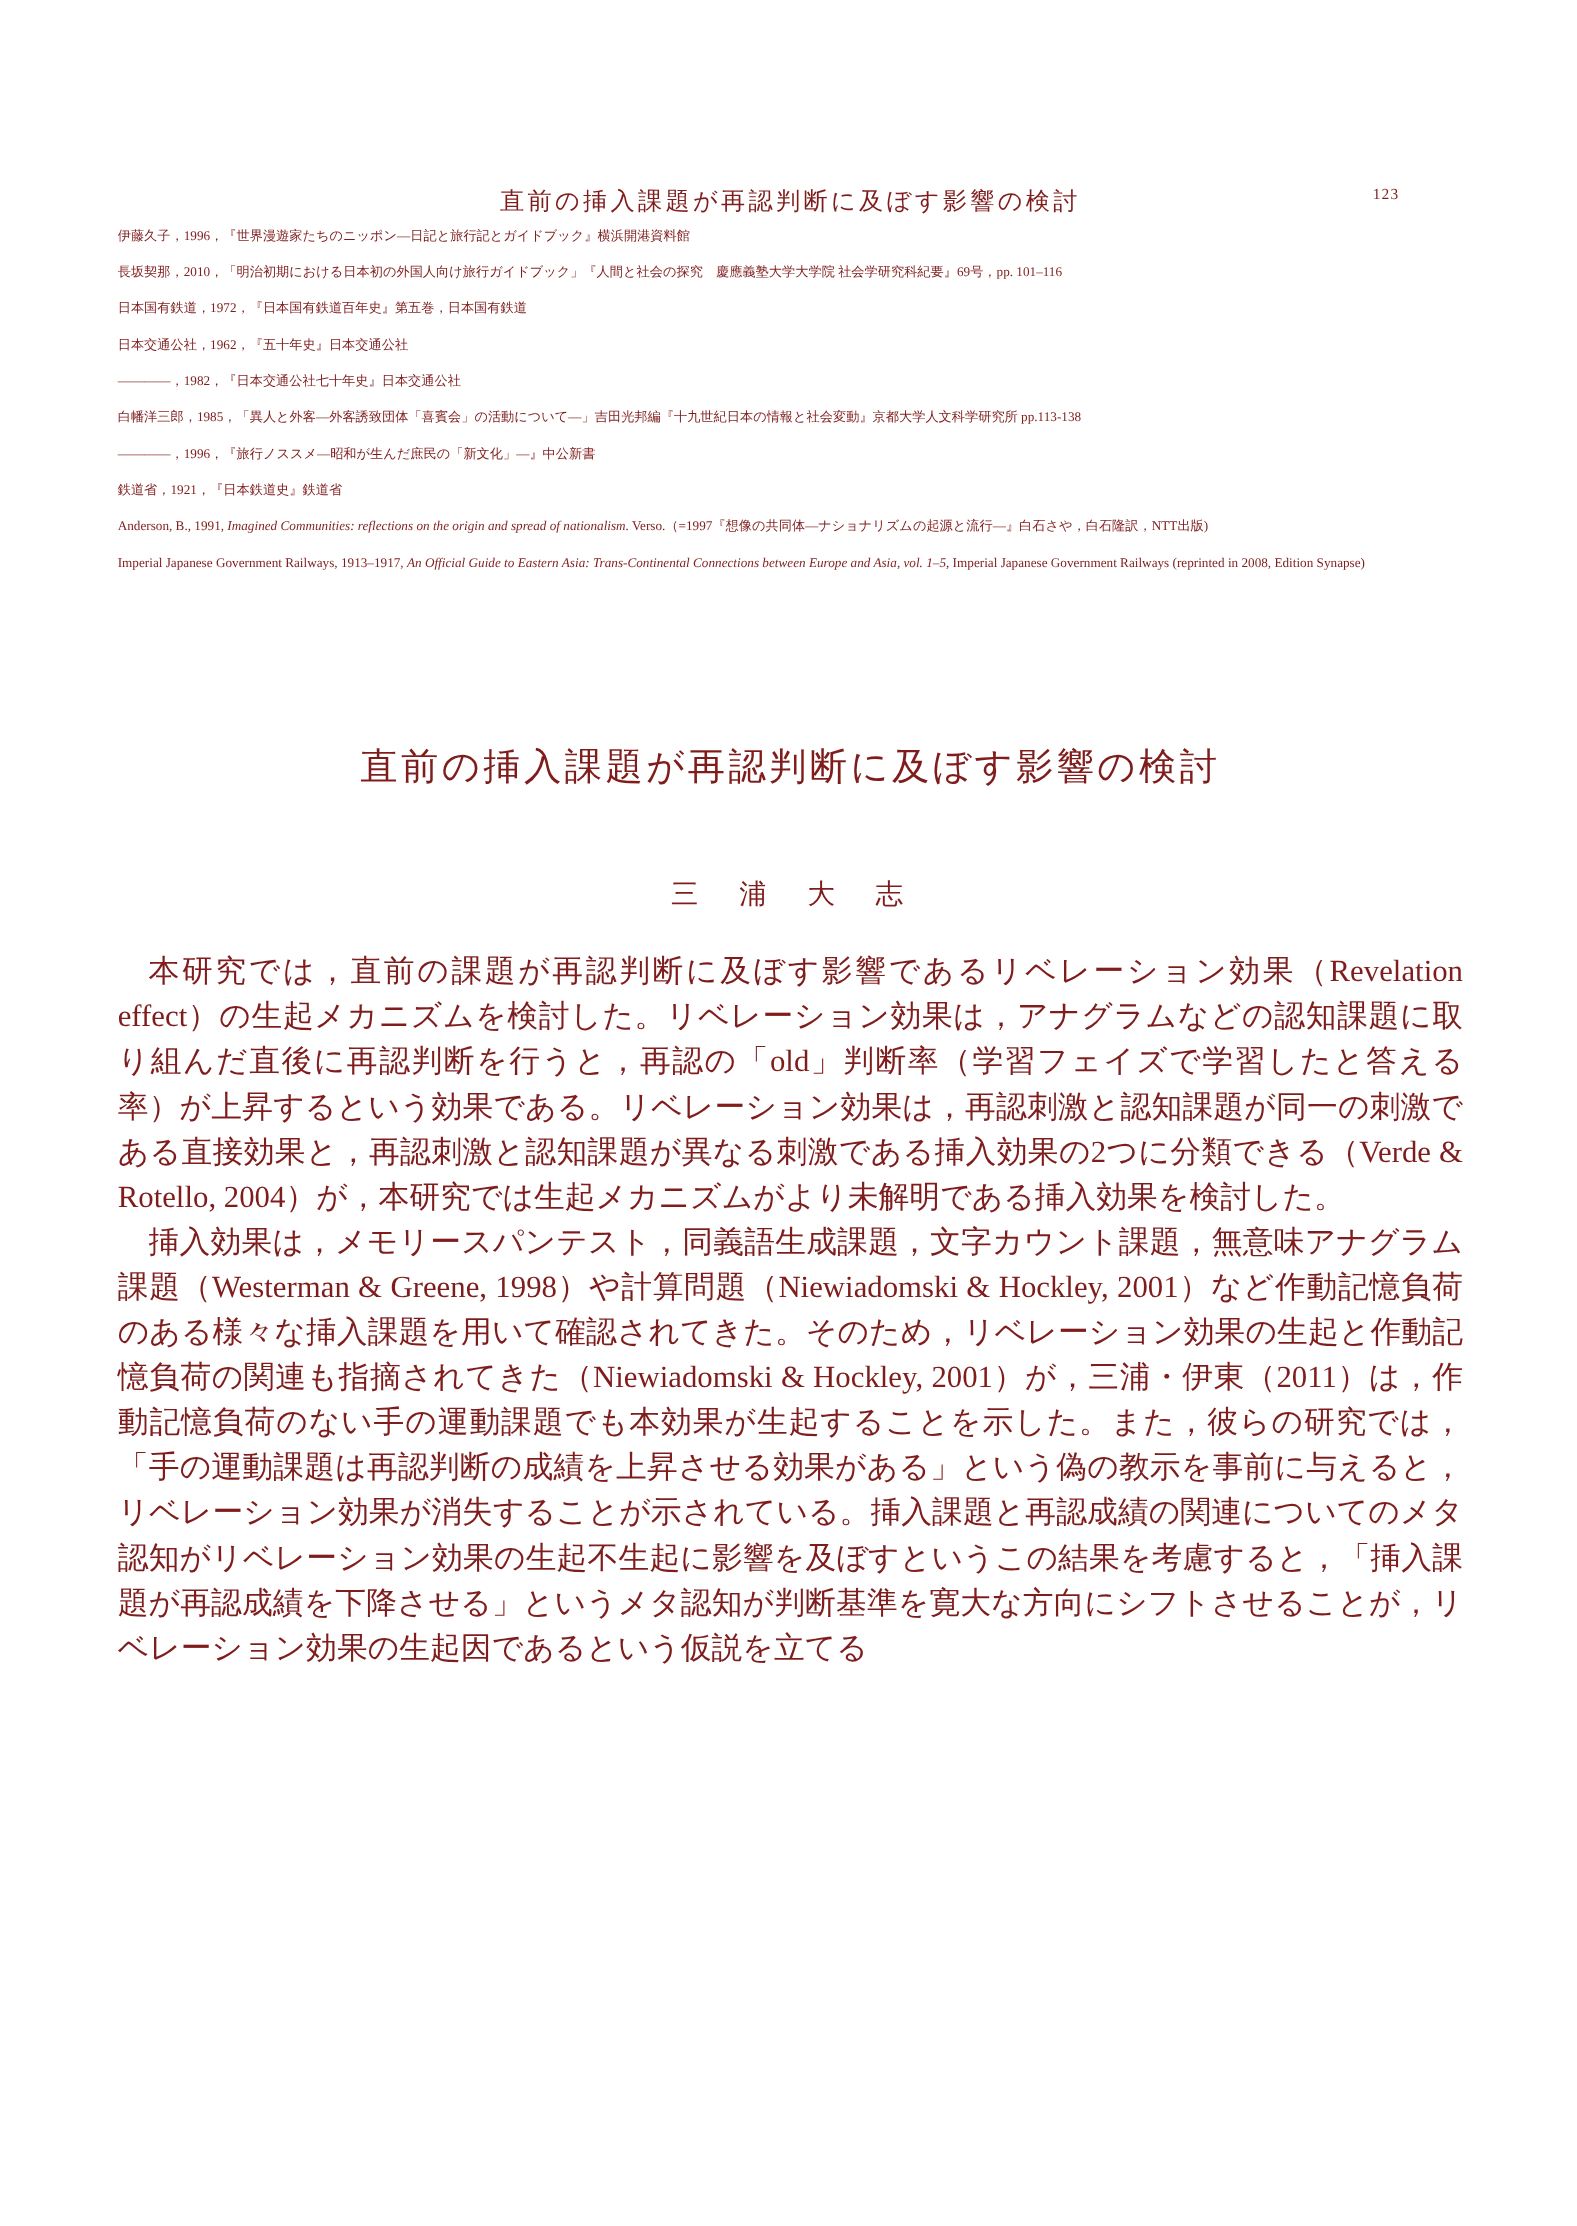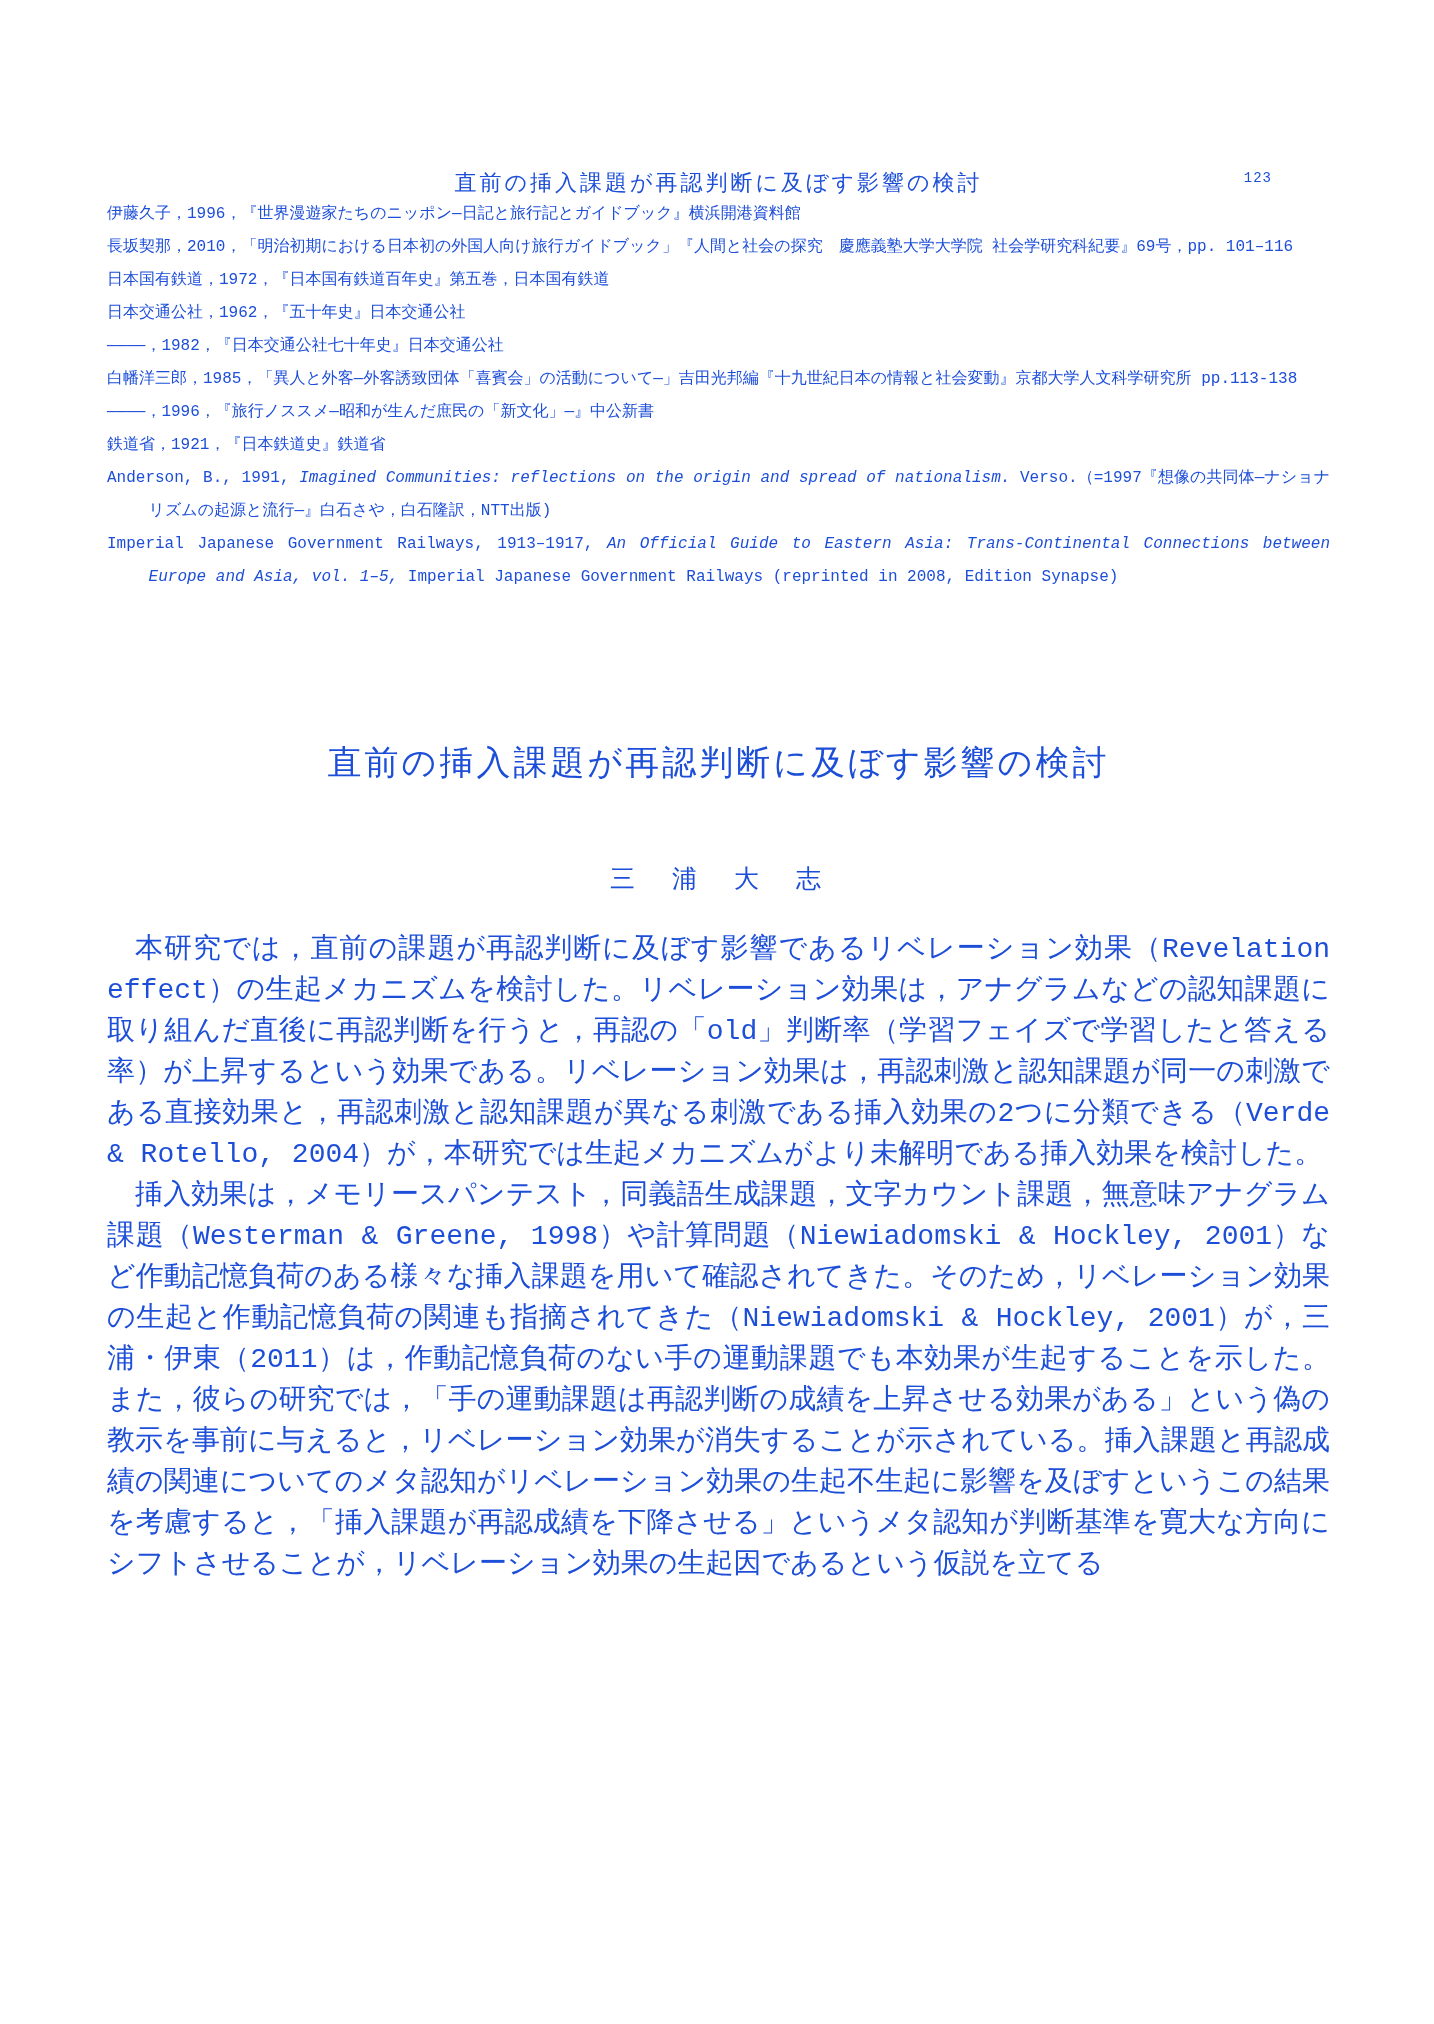--- a/index.html
+++ b/index.html
@@ -10,22 +10,22 @@
     height: 2024px;
     overflow: hidden;
   }
   .page {
     position: relative;
     box-sizing: border-box;
     width: 1434px;
     height: 2024px;
     padding: 168px 104px 0 107px;
     background: #ffffff;
-    color: #1d4ed8;
-    font-family: Liberation Mono, monospace;
+    color: #7f1d1d;
+    font-family: Liberation Serif, serif;
   }
   
   .running-header {
     position: relative;
     width: 100%;
     height: 30px;
   }
   .running-title {
     display: block;
     text-align: center;
@@ -42,21 +42,21 @@
   }
   
   .refs-heading {
     margin: 74px 0 14px 0;
     text-align: center;
     font-size: 21px;
     font-weight: bold;
     letter-spacing: 2px;
   }
   .ref-list {
-    font-size: 16px;
+    font-size: 12px;
     line-height: 33px;
     text-align: justify;
   }
   .ref-entry {
     padding-left: 2.6em;
     text-indent: -2.6em;
   }
   .italic { font-style: italic; }
   
   .article-title {

